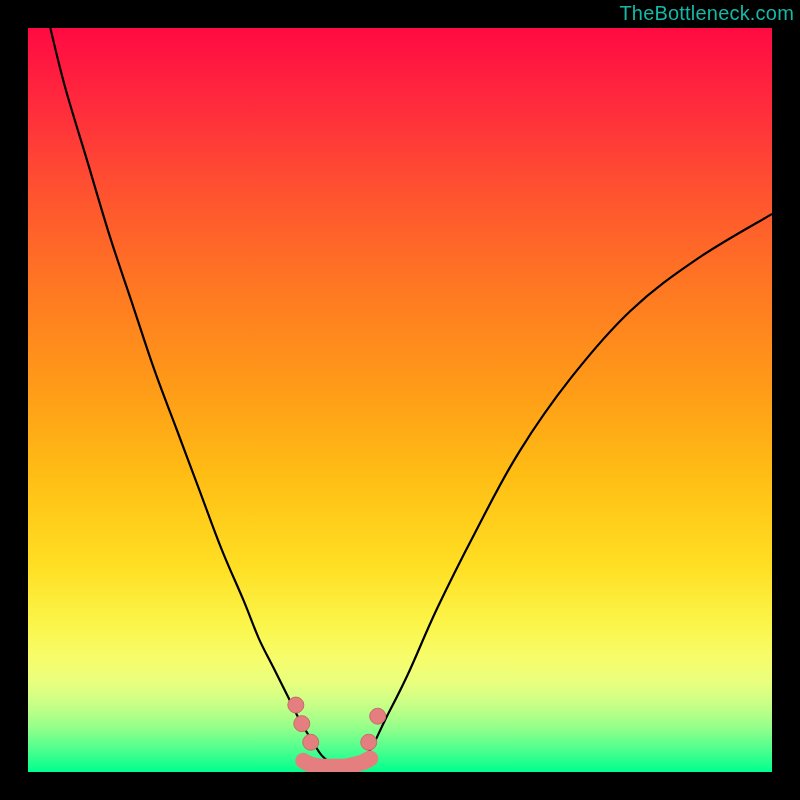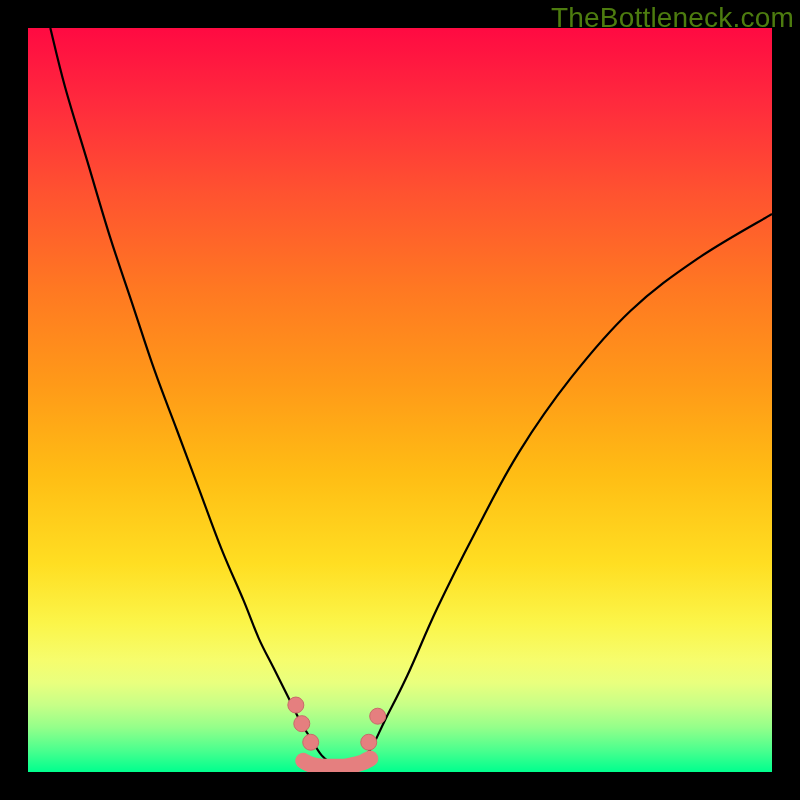--- a/index.html
+++ b/index.html
@@ -41,22 +41,22 @@
       #c7ff87 91%,
       #94ff8a 94%,
       #4dff8e 97%,
       #00ff8e 100%
     );
   }
   .watermark {
     position: absolute;
     top: 2px;
     right: 6px;
-    color: #4d7c0f;
-    font-size: 28px;
+    color: #14b8a6;
+    font-size: 20px;
     letter-spacing: 0.2px;
     font-weight: 500;
     user-select: none;
   }
   svg.curves {
     position: absolute;
     left: 0; top: 0;
     width: 744px;
     height: 744px;
   }

